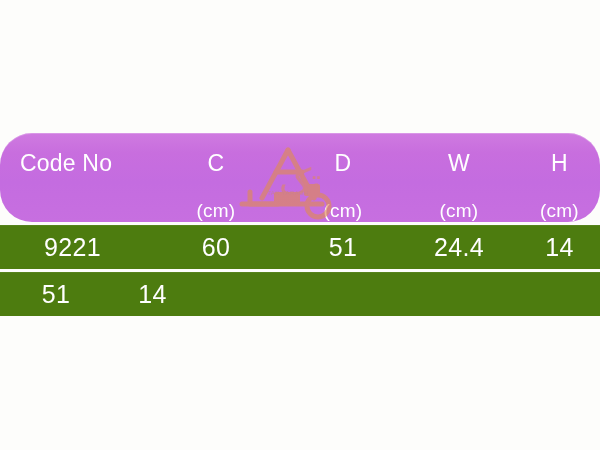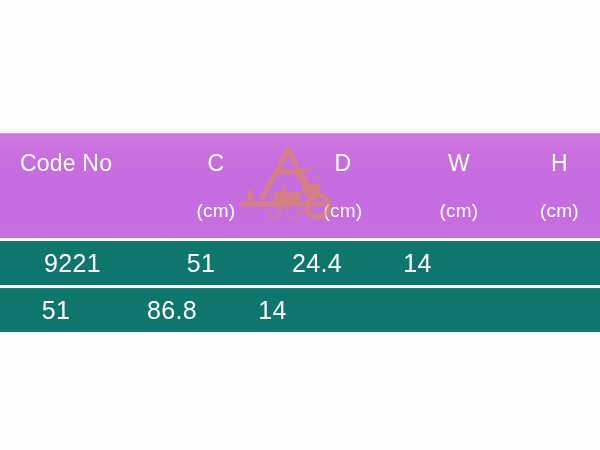--- a/index.html
+++ b/index.html
@@ -18,23 +18,24 @@
   #spec-table {
     position: absolute;
     left: 0;
     top: 133px;
     width: 600px;
   }
 
   
   .table-header {
     position: relative;
-    height: 105px;
+    height: 89px;
     background: linear-gradient(180deg, #cf7ae0 0%, #c86ede 22%, #c46ce0 55%, #c76fe0 100%);
     box-shadow: inset 0 1px 0 rgba(255,255,255,0.22);
+    border-radius: 32px;
   }
   .header-row {
     position: absolute;
     left: 0;
     width: 100%;
     display: flex;
     align-items: center;
   }
   .header-row.line1 { top: 14px; height: 32px; }
   .header-row.line2 { top: 62px; height: 30px; }
@@ -57,21 +58,21 @@
 
   .hcell.col-code.title {
     text-align: left;
     padding-left: 20px;
     box-sizing: border-box;
   }
 
   
   .table-row {
     height: 44px;
-    background: #0f766e;
+    background: #4d7c0f;
     display: flex;
     align-items: center;
     margin-top: 3px;
     box-shadow: inset 0 1px 0 rgba(255,255,255,0.06);
   }
   .table-row.row-1 { margin-top: 3px; }
   .dcell {
     color: #ffffff;
     font-size: 25px;
     text-align: center;
@@ -148,28 +149,28 @@
       <div class="hcell unit col-c">(cm)</div>
       <div class="hcell unit col-d">(cm)</div>
       <div class="hcell unit col-w">(cm)</div>
       <div class="hcell unit col-h">(cm)</div>
     </div>
 
   </div>
 
   <div class="table-row row-1">
     <div class="dcell col-code">9221</div>
+    <div class="dcell col-c">60</div>
     <div class="dcell col-d">51</div>
     <div class="dcell col-w">24.4</div>
     <div class="dcell col-h">14</div>
   </div>
 
   <div class="table-row row-2">
     <div class="dcell col-d">51</div>
-    <div class="dcell col-w">86.8</div>
     <div class="dcell col-h">14</div>
   </div>
 
 </div>
 
 <div id="watermark">
   <span>
     <svg width="140" height="86" viewBox="0 0 140 86" xmlns="http://www.w3.org/2000/svg">
       <g fill="none" stroke="#e08b52" stroke-width="5" stroke-linecap="round" stroke-linejoin="round">
         <path d="M70 10 L44 58"></path>
@@ -179,15 +180,14 @@
         <path d="M24 64 L104 64"></path>
       </g>
       <g fill="#e08b52">
         <rect x="56" y="52" width="26" height="14" rx="2"></rect>
         <rect x="86" y="44" width="16" height="12" rx="2"></rect>
       </g>
       <circle cx="100" cy="66" r="11" fill="none" stroke="#e08b52" stroke-width="5"></circle>
     </svg>
   </span>
   <div class="wm-persian">تک</div>
-  <div class="wm-persian2">یراق</div>
   <div class="wm-latin">TAK YARAGH</div>
 </div>
 
 </body></html>

